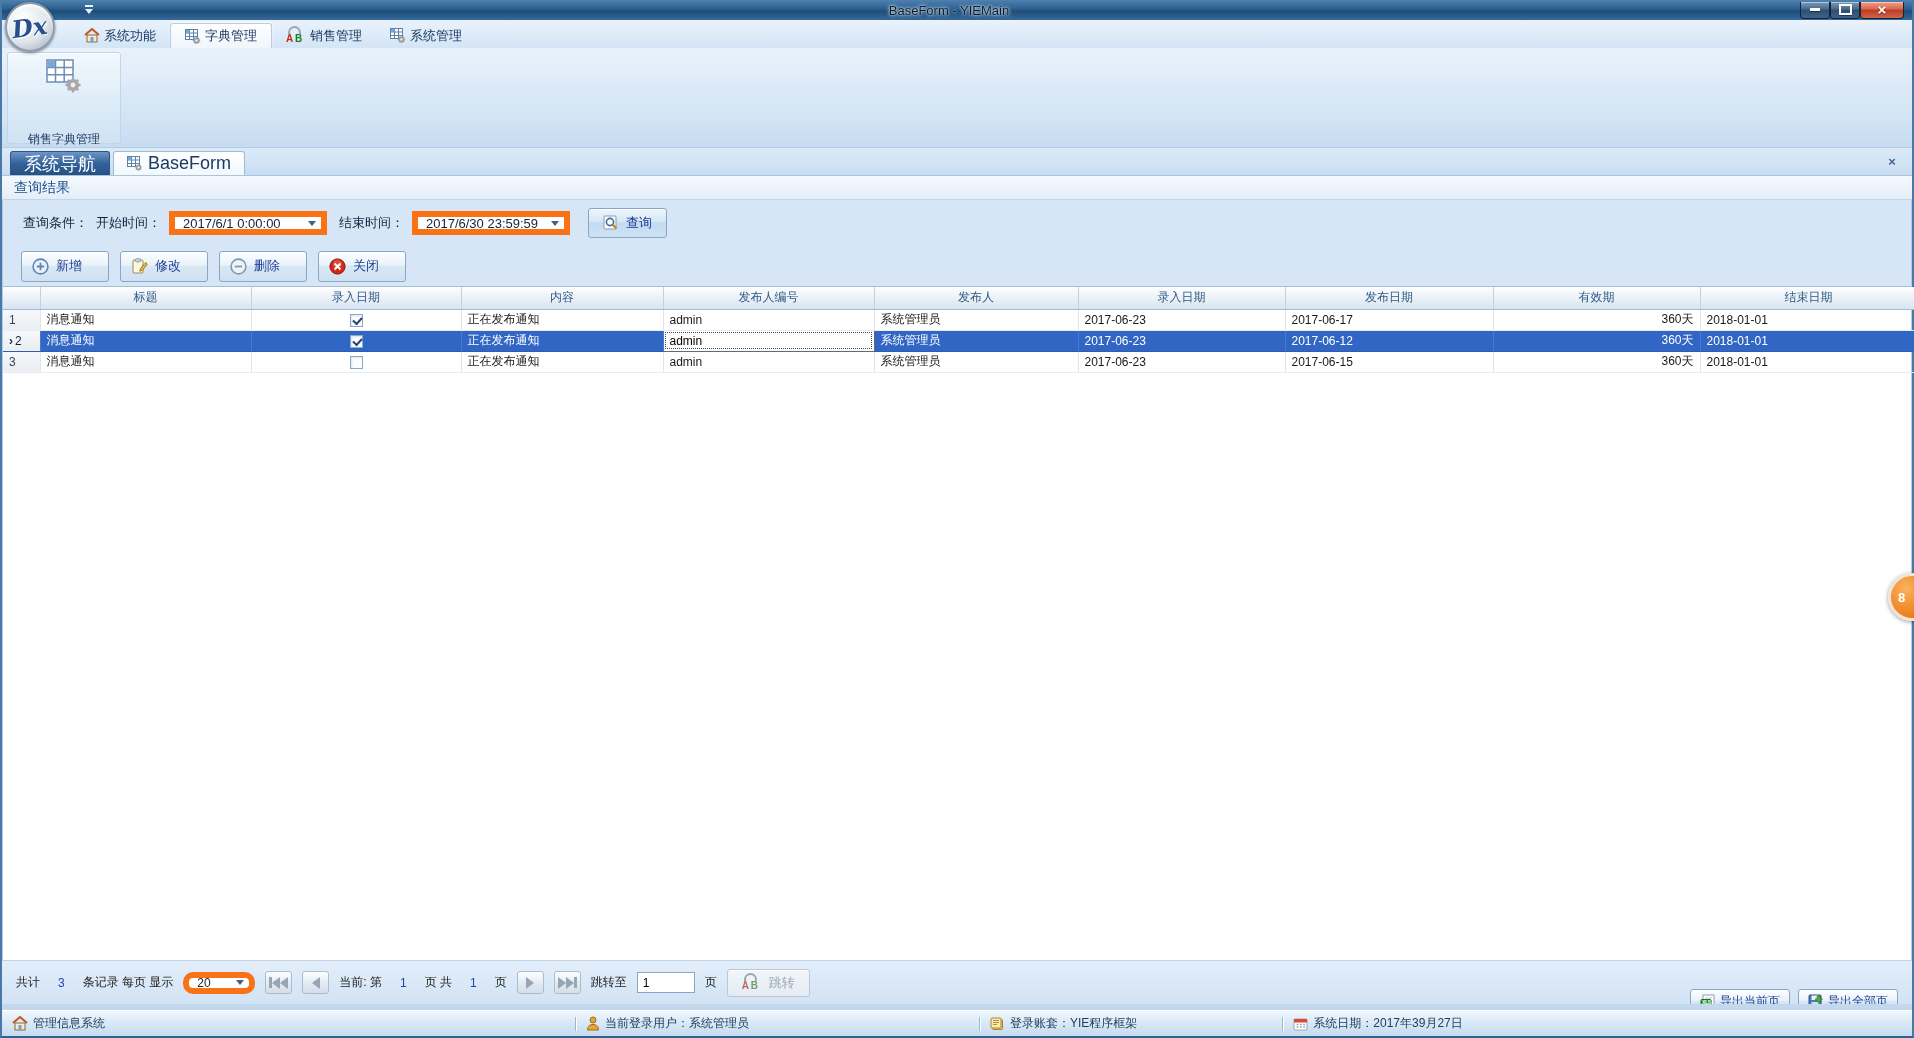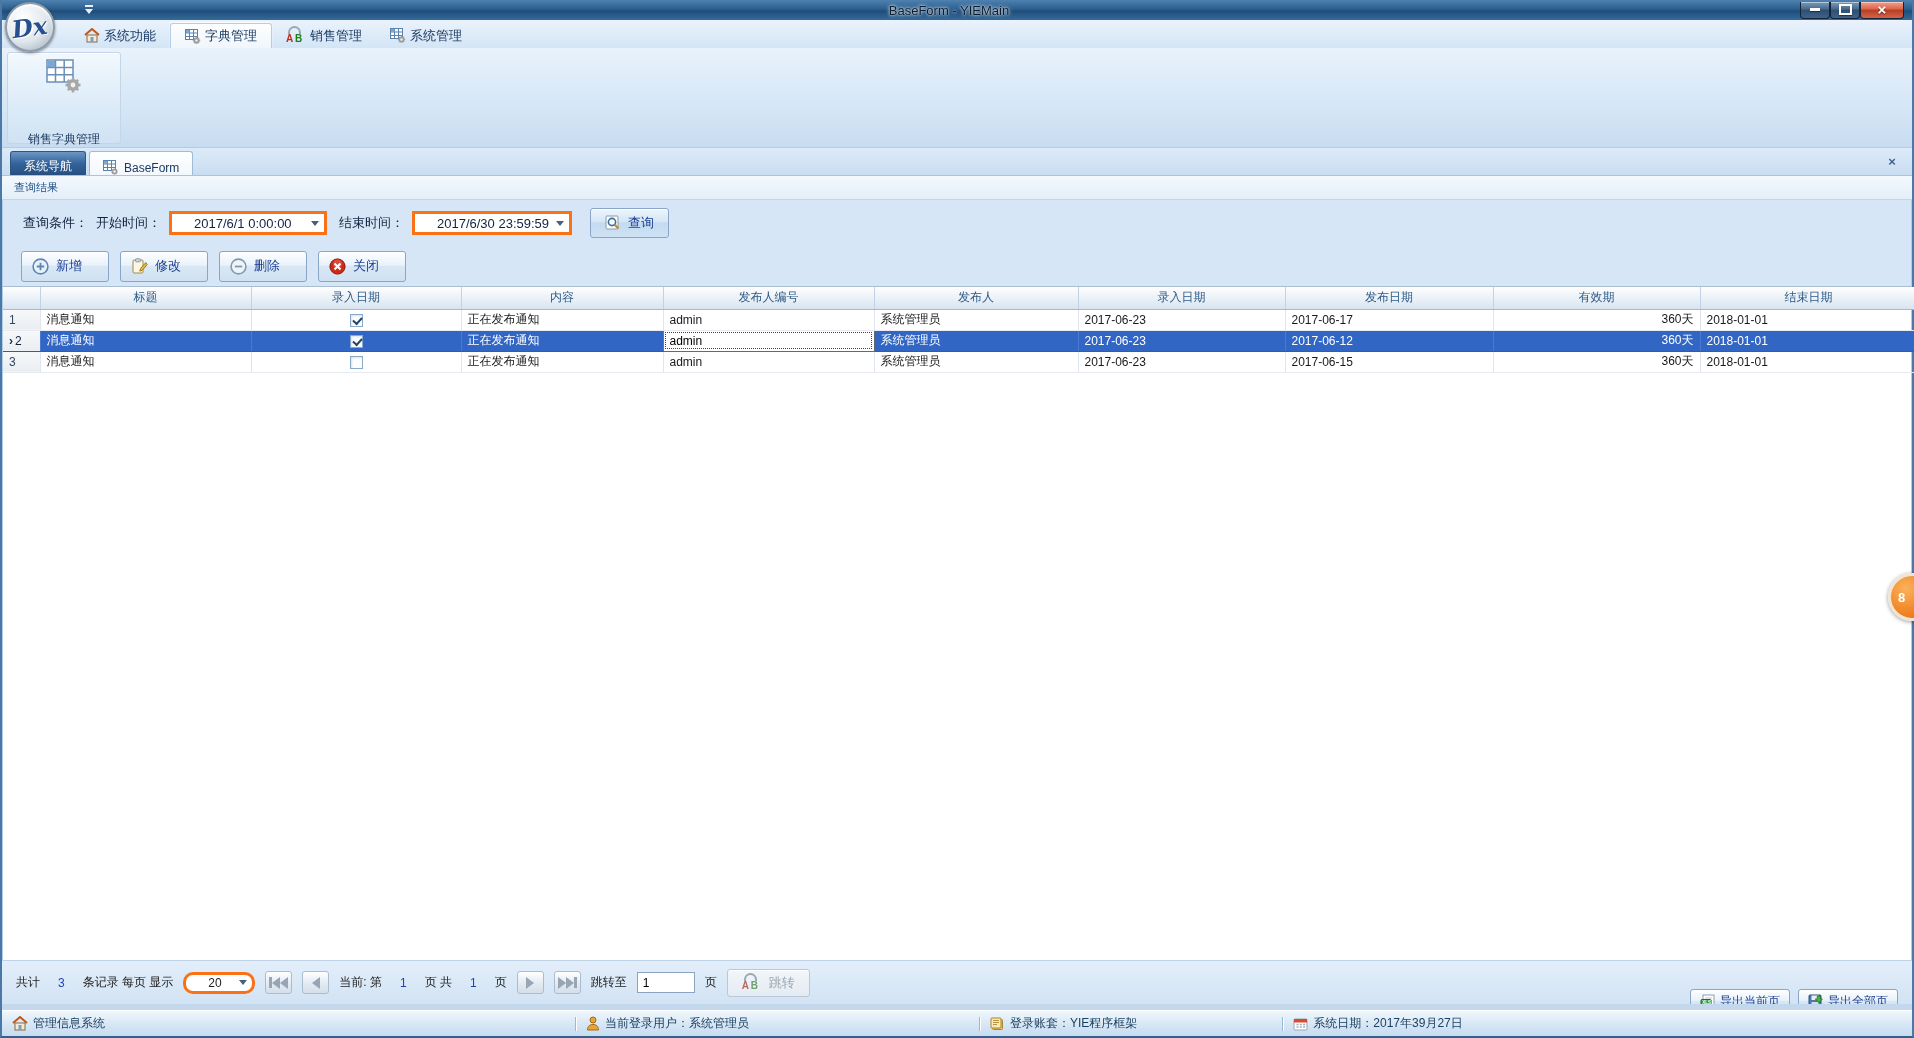--- a/index.html
+++ b/index.html
@@ -34,33 +34,33 @@
   .ribbon-group { width:114px; height:92px; border:1px solid #c3d5e8; border-radius:3px; background:linear-gradient(#f2f8fd, #dcebf8 60%, #d0e2f3); display:flex; flex-direction:column; box-shadow:inset 0 1px 0 #fff; }
   .big-button { flex:1; display:flex; flex-direction:column; align-items:center; justify-content:flex-start; padding-top:6px; gap:6px; cursor:pointer; }
   .big-button .label { color:#1c3a62; font-size:12px;margin-top:32px; }
   .group-caption { height:19px; background:linear-gradient(#d4e4f4, #c0d6ec); border-top:1px solid #c9daec; border-radius:0 0 3px 3px; color:#3a6595; text-align:center; line-height:18px; font-size:12px; }
 
   
   .icon { display:inline-block; vertical-align:middle; }
 
   
   .doc-strip { height:28px; background:linear-gradient(#dcebf9, #c9ddf1); display:flex; align-items:flex-end; padding-left:8px; position:relative; flex:0 0 auto; border-bottom:1px solid #aac4de; }
-  .doc-tab { height:24px; display:flex; align-items:flex-end; gap:5px; padding:0 13px; font-size:12px; border-radius:3px 3px 0 0; cursor:pointer; }
+  .doc-tab { height:24px; display:flex; align-items:center; gap:5px; padding:0 13px; font-size:18px; border-radius:3px 3px 0 0; cursor:pointer; }
   .doc-tab.nav { background:linear-gradient(#6d96c4, #33639c 50%, #27507f); color:#fff; border:1px solid #2d5685; border-bottom:none; }
   .doc-tab.active { background:linear-gradient(#ffffff, #f2f8fd); color:#1c3a62; border:1px solid #9fbbd6; border-bottom:none; margin-left:3px; }
   .strip-close { position:absolute; right:12px; top:6px; width:16px; height:16px; color:#3f6591; font-weight:bold; font-size:13px; text-align:center; line-height:15px; cursor:pointer; }
 
   
-  .panel-caption { height:24px; background:linear-gradient(#f4f9fe, #e4eef8); border-bottom:1px solid #c2d5e8; color:#1b4f8a; font-size:11px; display:flex; align-items:center; padding-left:12px; flex:0 0 auto; }
+  .panel-caption { height:24px; background:linear-gradient(#f4f9fe, #e4eef8); border-bottom:1px solid #c2d5e8; color:#1b4f8a; font-size:14px; display:flex; align-items:center; padding-left:12px; flex:0 0 auto; }
 
   
   .content { flex:1; background:#d7e6f6; border-left:1px solid #b3cce6; border-right:1px solid #b3cce6; display:flex; flex-direction:column; min-height:0; }
   .query-row { height:46px; display:flex; align-items:center; padding-left:20px; gap:8px; font-size:13px; color:#11233f; }
   .q-label { font-size:13px; }
-  .combo { position:relative; height:24px; background:#fff; border:3px solid #f97316; display:flex; align-items:center; padding:0 20px 0 22px; min-width:158px; cursor:pointer; }
+  .combo { position:relative; height:24px; background:#fff; border:6px solid #f97316; display:flex; align-items:center; padding:0 20px 0 8px; min-width:158px; cursor:pointer; }
   .combo .drop { position:absolute; right:2px; top:2px; bottom:2px; width:15px; display:flex; align-items:center; justify-content:center; }
   .combo .drop::after { content:""; border:4px solid transparent; border-top:5px solid #44607e; margin-top:4px; }
   .btn { height:28px; display:inline-flex; align-items:center; gap:7px; padding:0 14px; border:1px solid #89a6c6; border-radius:3px; background:linear-gradient(#fefeff, #e9f2fa 45%, #d8e7f4 50%, #cfe1f2); color:#1c3f94; font-size:13px; cursor:pointer; box-shadow:inset 0 1px 0 #fff; }
   .search-btn { height:30px; background:linear-gradient(#eef6fd,#d4e6f6 45%,#c3daf0 50%,#cee2f4); }
   .toolbar-row { height:40px; display:flex; align-items:center; padding-left:18px; gap:11px; }
   .toolbar-row .btn { width:88px; height:31px; justify-content:flex-start; padding:0 10px; }
 
   
   .grid-area { flex:1; background:#fff; border-top:1px solid #a9bdd1; min-height:0; }
   table.grid { border-collapse:collapse; table-layout:fixed; width:100%; font-size:12px; }

